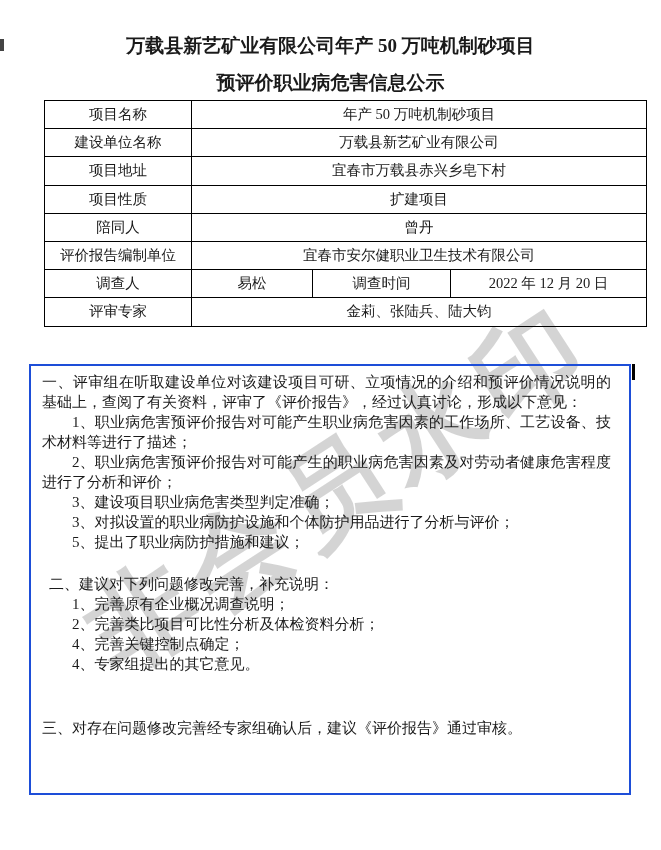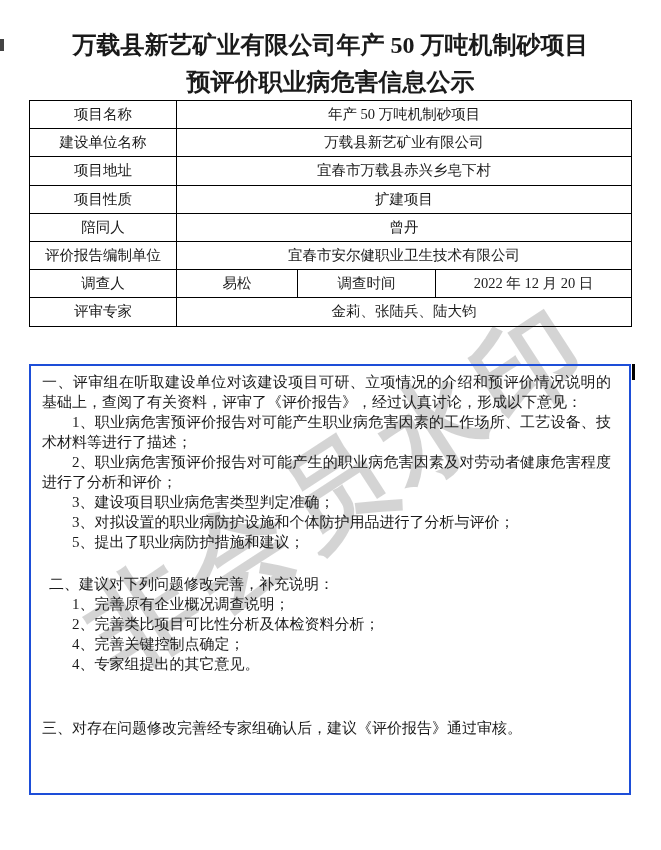--- a/index.html
+++ b/index.html
@@ -25,28 +25,28 @@
     white-space:nowrap;
     z-index:0;
     pointer-events:none;
   }
 
   
   .title{
     position:absolute;left:0;top:27px;width:661px;
     text-align:center;
     font-weight:700;
-    font-size:24px;
+    font-size:19px;
     line-height:37px;
     z-index:2;
   }
 
   
   table.info{
-    position:absolute;left:29px;top:100px;
+    position:absolute;left:44px;top:100px;
     width:602px;
     border-collapse:collapse;
     table-layout:fixed;
     z-index:2;
     background:transparent;
   }
   table.info td{
     border:1.5px solid #000;
     height:27.2px;
     text-align:center;

